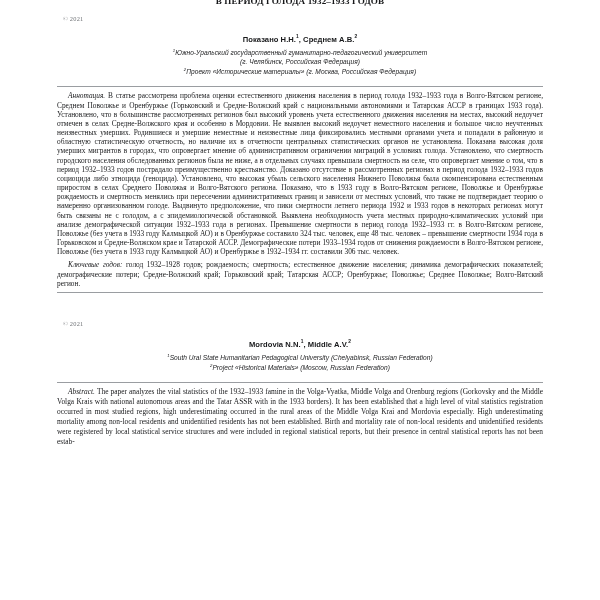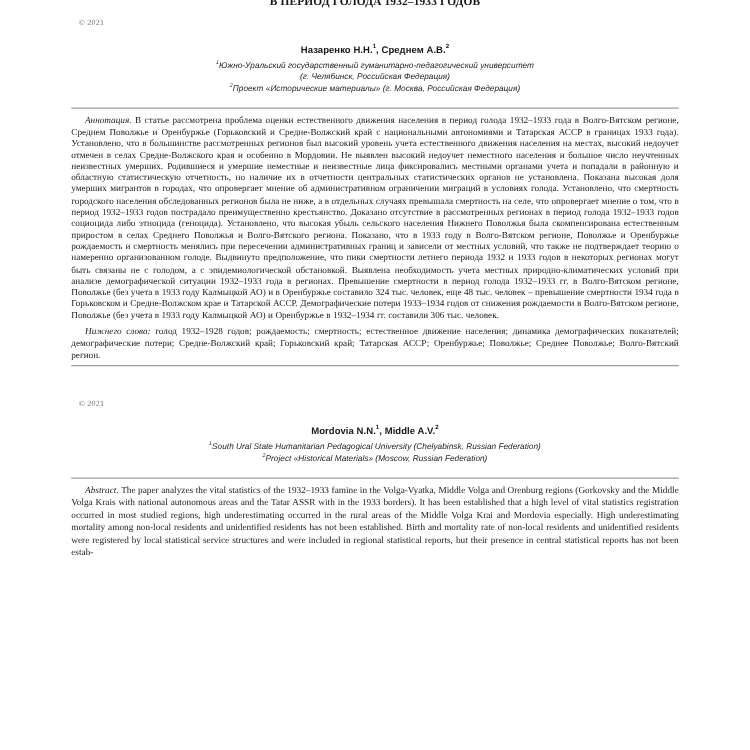--- a/index.html
+++ b/index.html
@@ -129,39 +129,39 @@
   <div class="title-block ru-title-tail">
     <p class="doc-title">В ПЕРИОД ГОЛОДА 1932–1933 ГОДОВ</p>
   </div>
 
   <div class="sp-2"></div>
 
   <p class="copyright">© 2021</p>
 
   <div class="sp-4"></div>
 
-  <p class="authors"><span>Назаренко Н.Н.</span><sup>1</sup><span>, Среднем А.В.</span><sup>2</sup></p>
+  <p class="authors"><span>Показано Н.Н.</span><sup>1</sup><span>, Среднем А.В.</span><sup>2</sup></p>
 
   <div class="sp-1"></div>
 
   <p class="affil"><sup>1</sup><span>Южно-Уральский государственный гуманитарно-педагогический университет</span></p>
   <p class="affil">(г. Челябинск, Российская Федерация)</p>
   <p class="affil"><sup>2</sup><span>Проект «Исторические материалы» (г. Москва, Российская Федерация)</span></p>
 
   <div class="sp-3"></div>
 
   <hr class="rule">
 
   <div class="sp-1"></div>
 
   <p class="abstract"><span class="lead">Аннотация.</span><span> В статье рассмотрена проблема оценки естественного движения населения в период голода 1932–1933 года в Волго-Вятском регионе, Среднем Поволжье и Оренбуржье (Горьковский и Средне-Волжский край с национальными автономиями и Татарская АССР в границах 1933 года). Установлено, что в большинстве рассмотренных регионов был высокий уровень учета естественного движения населения на местах, высокий недоучет отмечен в селах Средне-Волжского края и особенно в Мордовии. Не выявлен высокий недоучет неместного населения и большое число неучтенных неизвестных умерших. Родившиеся и умершие неместные и неизвестные лица фиксировались местными органами учета и попадали в районную и областную статистическую отчетность, но наличие их в отчетности центральных статистических органов не установлена. Показана высокая доля умерших мигрантов в городах, что опровергает мнение об административном ограничении миграций в условиях голода. Установлено, что смертность городского населения обследованных регионов была не ниже, а в отдельных случаях превышала смертность на селе, что опровергает мнение о том, что в период 1932–1933 годов пострадало преимущественно крестьянство. Доказано отсутствие в рассмотренных регионах в период голода 1932–1933 годов социоцида либо этноцида (геноцида). Установлено, что высокая убыль сельского населения Нижнего Поволжья была скомпенсирована естественным приростом в селах Среднего Поволжья и Волго-Вятского региона. Показано, что в 1933 году в Волго-Вятском регионе, Поволжье и Оренбуржье рождаемость и смертность менялись при пересечении административных границ и зависели от местных условий, что также не подтверждает теорию о намеренно организованном голоде. Выдвинуто предположение, что пики смертности летнего периода 1932 и 1933 годов в некоторых регионах могут быть связаны не с голодом, а с эпидемиологической обстановкой. Выявлена необходимость учета местных природно-климатических условий при анализе демографической ситуации 1932–1933 года в регионах. Превышение смертности в период голода 1932–1933 гг. в Волго-Вятском регионе, Поволжье (без учета в 1933 году Калмыцкой АО) и в Оренбуржье составило 324 тыс. человек, еще 48 тыс. человек – превышение смертности 1934 года в Горьковском и Средне-Волжском крае и Татарской АССР. Демографические потери 1933–1934 годов от снижения рождаемости в Волго-Вятском регионе, Поволжье (без учета в 1933 году Калмыцкой АО) и Оренбуржье в 1932–1934 гг. составили 306 тыс. человек.</span></p>
 
   <div class="sp-1"></div>
 
-  <p class="keywords"><span class="lead">Нижнего слова:</span><span> голод 1932–1928 годов; рождаемость; смертность; естественное движение населения; динамика демографических показателей; демографические потери; Средне-Волжский край; Горьковский край; Татарская АССР; Оренбуржье; Поволжье; Среднее Поволжье; Волго-Вятский регион.</span></p>
+  <p class="keywords"><span class="lead">Ключевые годов:</span><span> голод 1932–1928 годов; рождаемость; смертность; естественное движение населения; динамика демографических показателей; демографические потери; Средне-Волжский край; Горьковский край; Татарская АССР; Оренбуржье; Поволжье; Среднее Поволжье; Волго-Вятский регион.</span></p>
 
   <div class="sp-1"></div>
 
   <hr class="rule">
 
   <div class="sp-6"></div>
 
 
   <div class="sp-2"></div>
 

